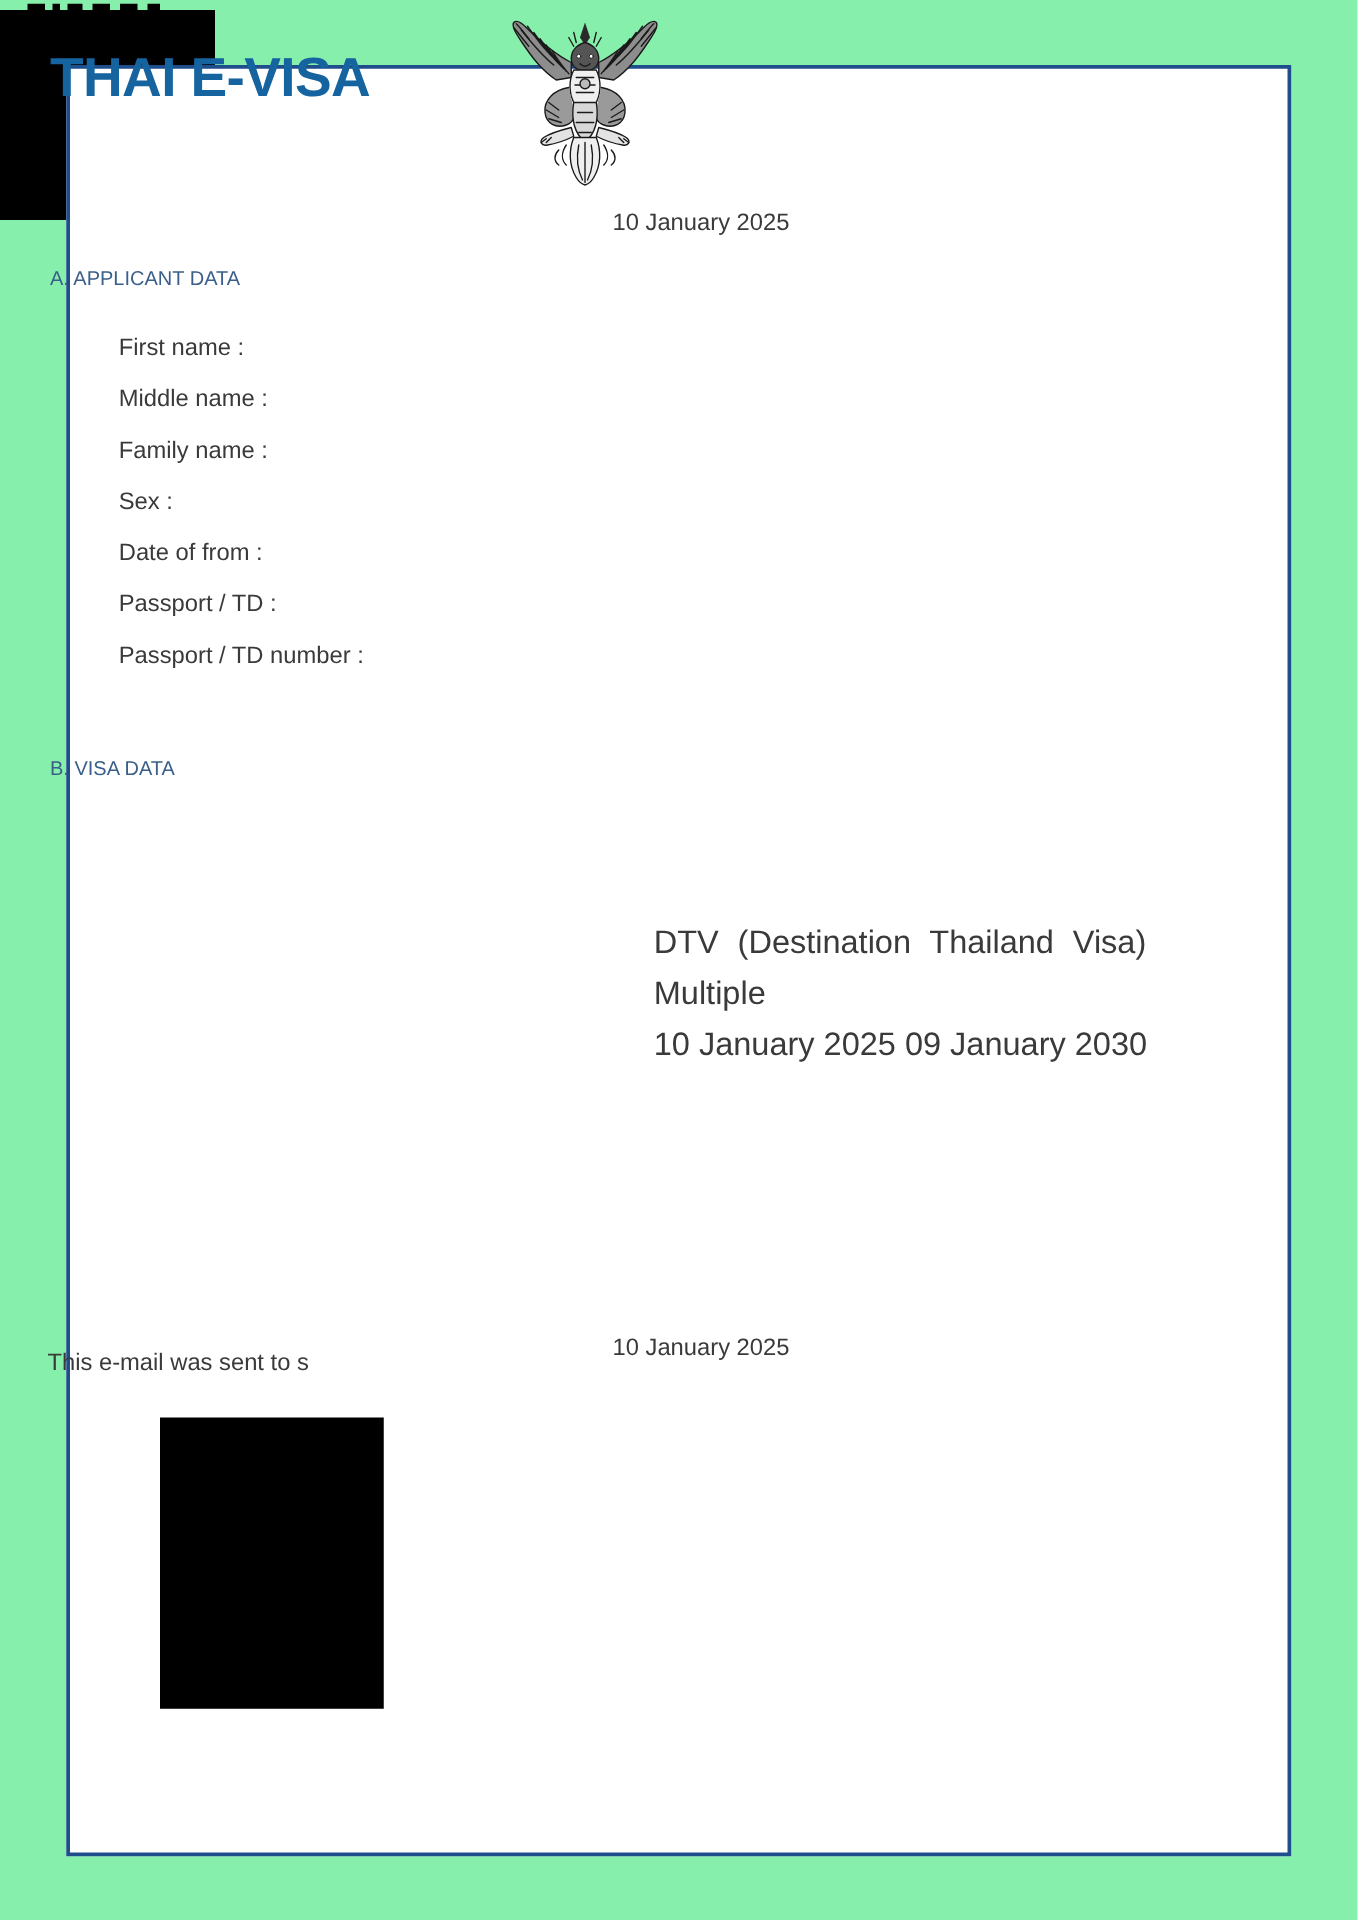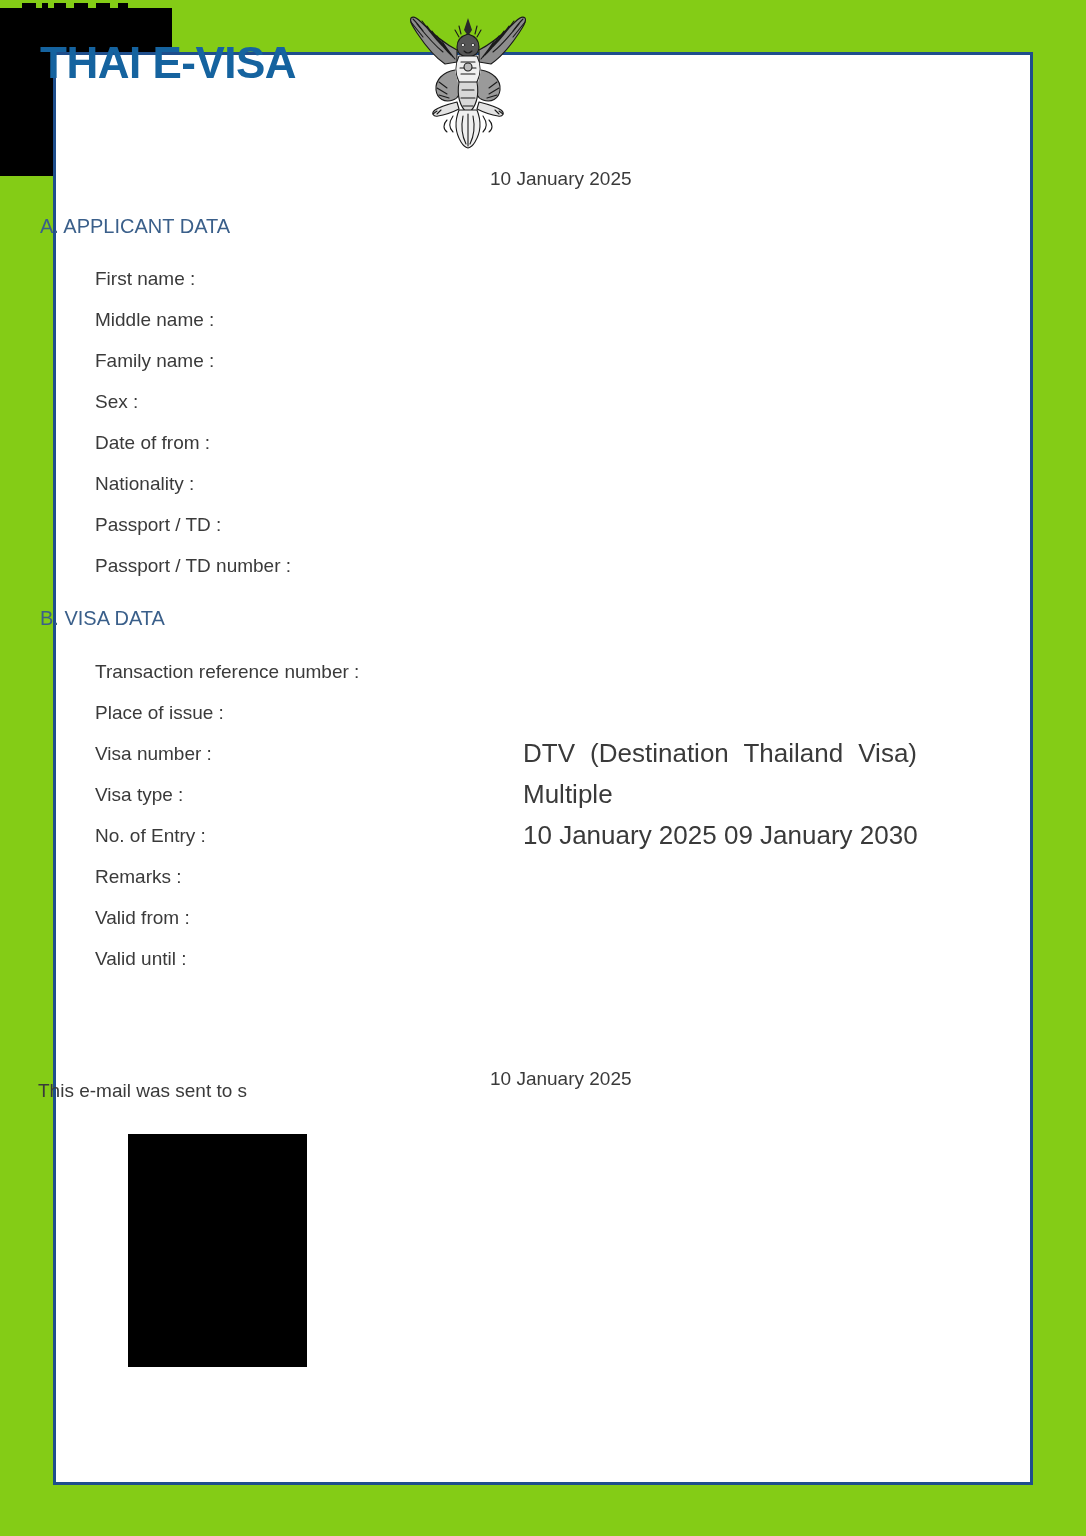--- a/index.html
+++ b/index.html
@@ -12,21 +12,21 @@
     height: 1536px;
     font-family: "Liberation Sans", sans-serif;
     color: #3a3a3a;
     overflow: hidden;
   }
 
   #page {
     position: relative;
     width: 1086px;
     height: 1536px;
-    background: #84cc16;
+    background: #86efac;
   }
 
   
   #doc-border {
     position: absolute;
     left: 53px;
     top: 52px;
     width: 980px;
     height: 1433px;
     border: 3px solid #1f4e8c;
@@ -61,21 +61,21 @@
     top: 168px;
     font-size: 19px;
     color: #3a3a3a;
     white-space: nowrap;
   }
 
   
   .section-title {
     position: absolute;
     left: 40px;
-    font-size: 20px;
+    font-size: 16px;
     font-weight: normal;
     color: #3a5f8a;
     white-space: nowrap;
   }
   #section-a-title { top: 215px; }
   #section-b-title { top: 607px; }
 
   .field-list {
     position: absolute;
     left: 95px;
@@ -216,37 +216,26 @@
   <div id="issue-date">10 January 2025</div>
 
   <div class="section-title" id="section-a-title">A. APPLICANT DATA</div>
 
   <div class="field-list" id="applicant-fields">
     <div class="field-row">First name :</div>
     <div class="field-row">Middle name :</div>
     <div class="field-row">Family name :</div>
     <div class="field-row">Sex :</div>
     <div class="field-row">Date of from :</div>
-    <div class="field-row">Nationality :</div>
     <div class="field-row">Passport / TD :</div>
     <div class="field-row">Passport / TD number :</div>
   </div>
 
   <div class="section-title" id="section-b-title">B. VISA DATA</div>
 
-  <div class="field-list" id="visa-fields">
-    <div class="field-row">Transaction reference number :</div>
-    <div class="field-row">Place of issue :</div>
-    <div class="field-row">Visa number :</div>
-    <div class="field-row">Visa type :</div>
-    <div class="field-row">No. of Entry :</div>
-    <div class="field-row">Remarks :</div>
-    <div class="field-row">Valid from :</div>
-    <div class="field-row">Valid until :</div>
-  </div>
 
   <div class="value-right" id="visa-number-value">DTV (Destination Thailand Visa) Multiple</div>
 
   <div class="value-right" id="entry-value">10 January 2025 09 January 2030</div>
 
   <div id="email-note">This e-mail was sent to s</div>
   <div id="footer-date">10 January 2025</div>
 
   <div class="redaction" id="redaction-left"></div>
 

